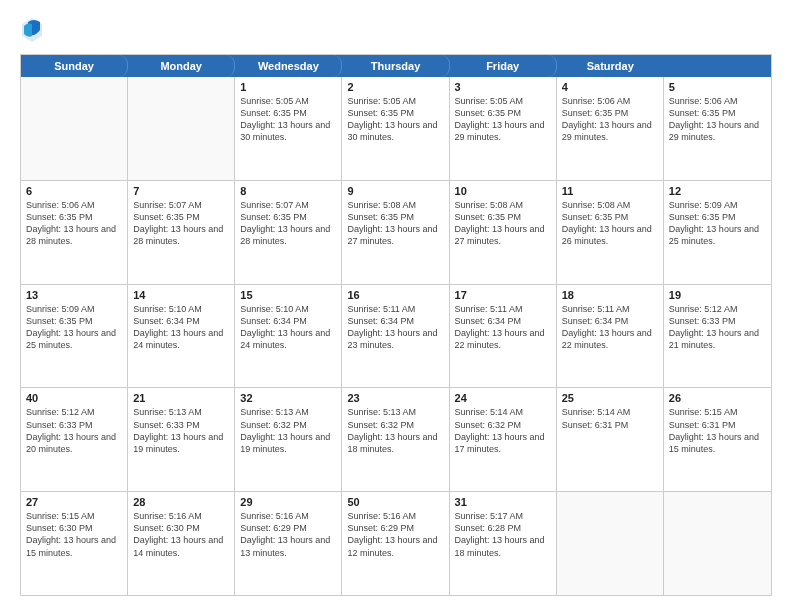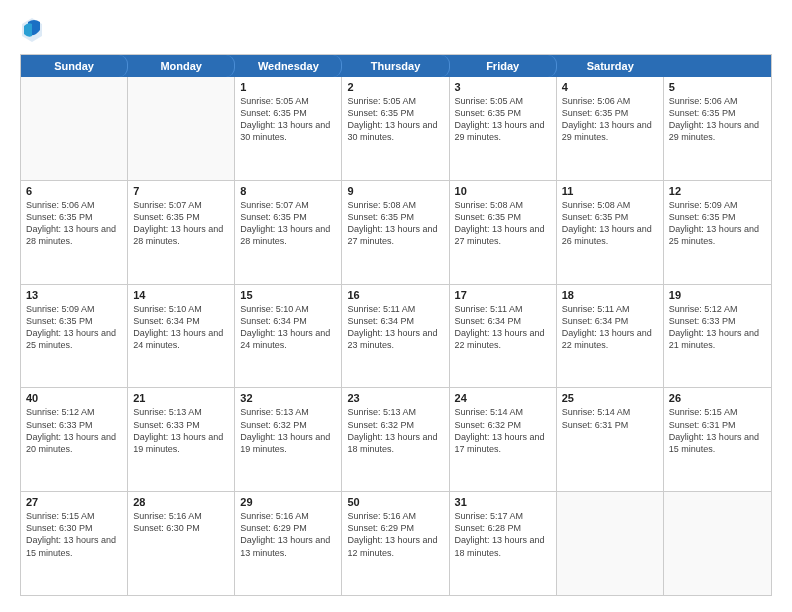--- a/index.html
+++ b/index.html
@@ -309,20 +309,21 @@
           <div class="cal-cell">
             <div class="day-num">27</div>
             <div class="cell-line">Sunrise: 5:15 AM</div>
             <div class="cell-line">Sunset: 6:30 PM</div>
             <div class="cell-line">Daylight: 13 hours and 15 minutes.</div>
           </div>
           <div class="cal-cell">
             <div class="day-num">28</div>
             <div class="cell-line">Sunrise: 5:16 AM</div>
             <div class="cell-line">Sunset: 6:30 PM</div>
+            <div class="cell-line">Daylight: 13 hours and 14 minutes.</div>
           </div>
           <div class="cal-cell">
             <div class="day-num">29</div>
             <div class="cell-line">Sunrise: 5:16 AM</div>
             <div class="cell-line">Sunset: 6:29 PM</div>
             <div class="cell-line">Daylight: 13 hours and 13 minutes.</div>
           </div>
           <div class="cal-cell">
             <div class="day-num">50</div>
             <div class="cell-line">Sunrise: 5:16 AM</div>

